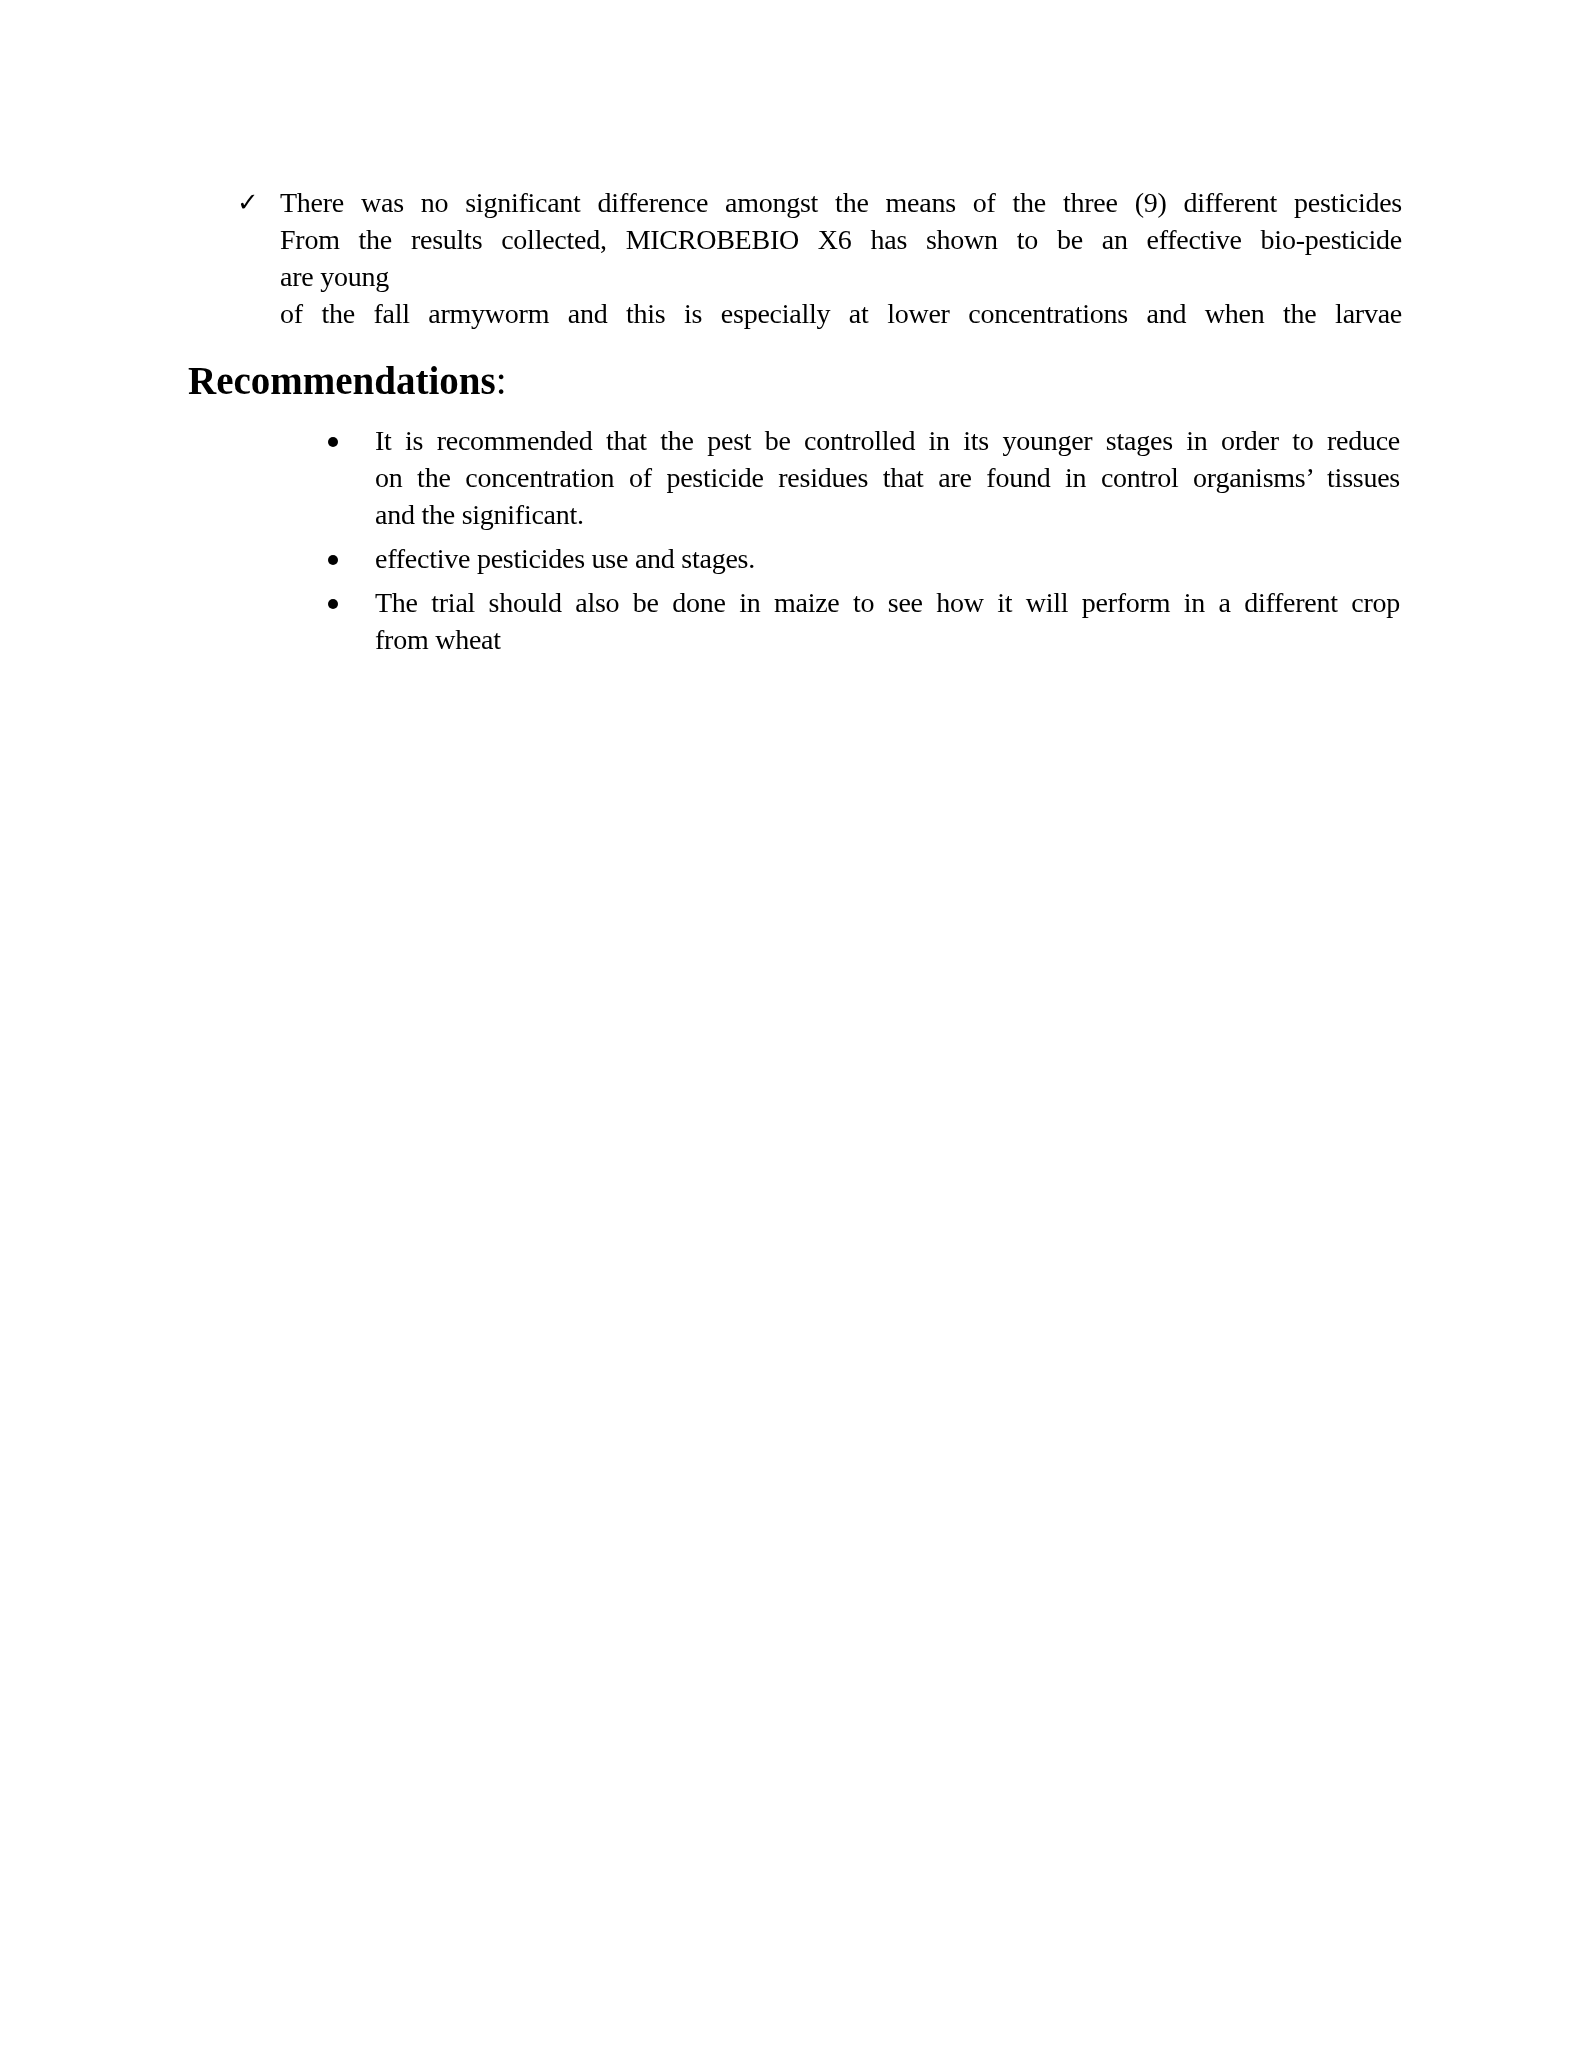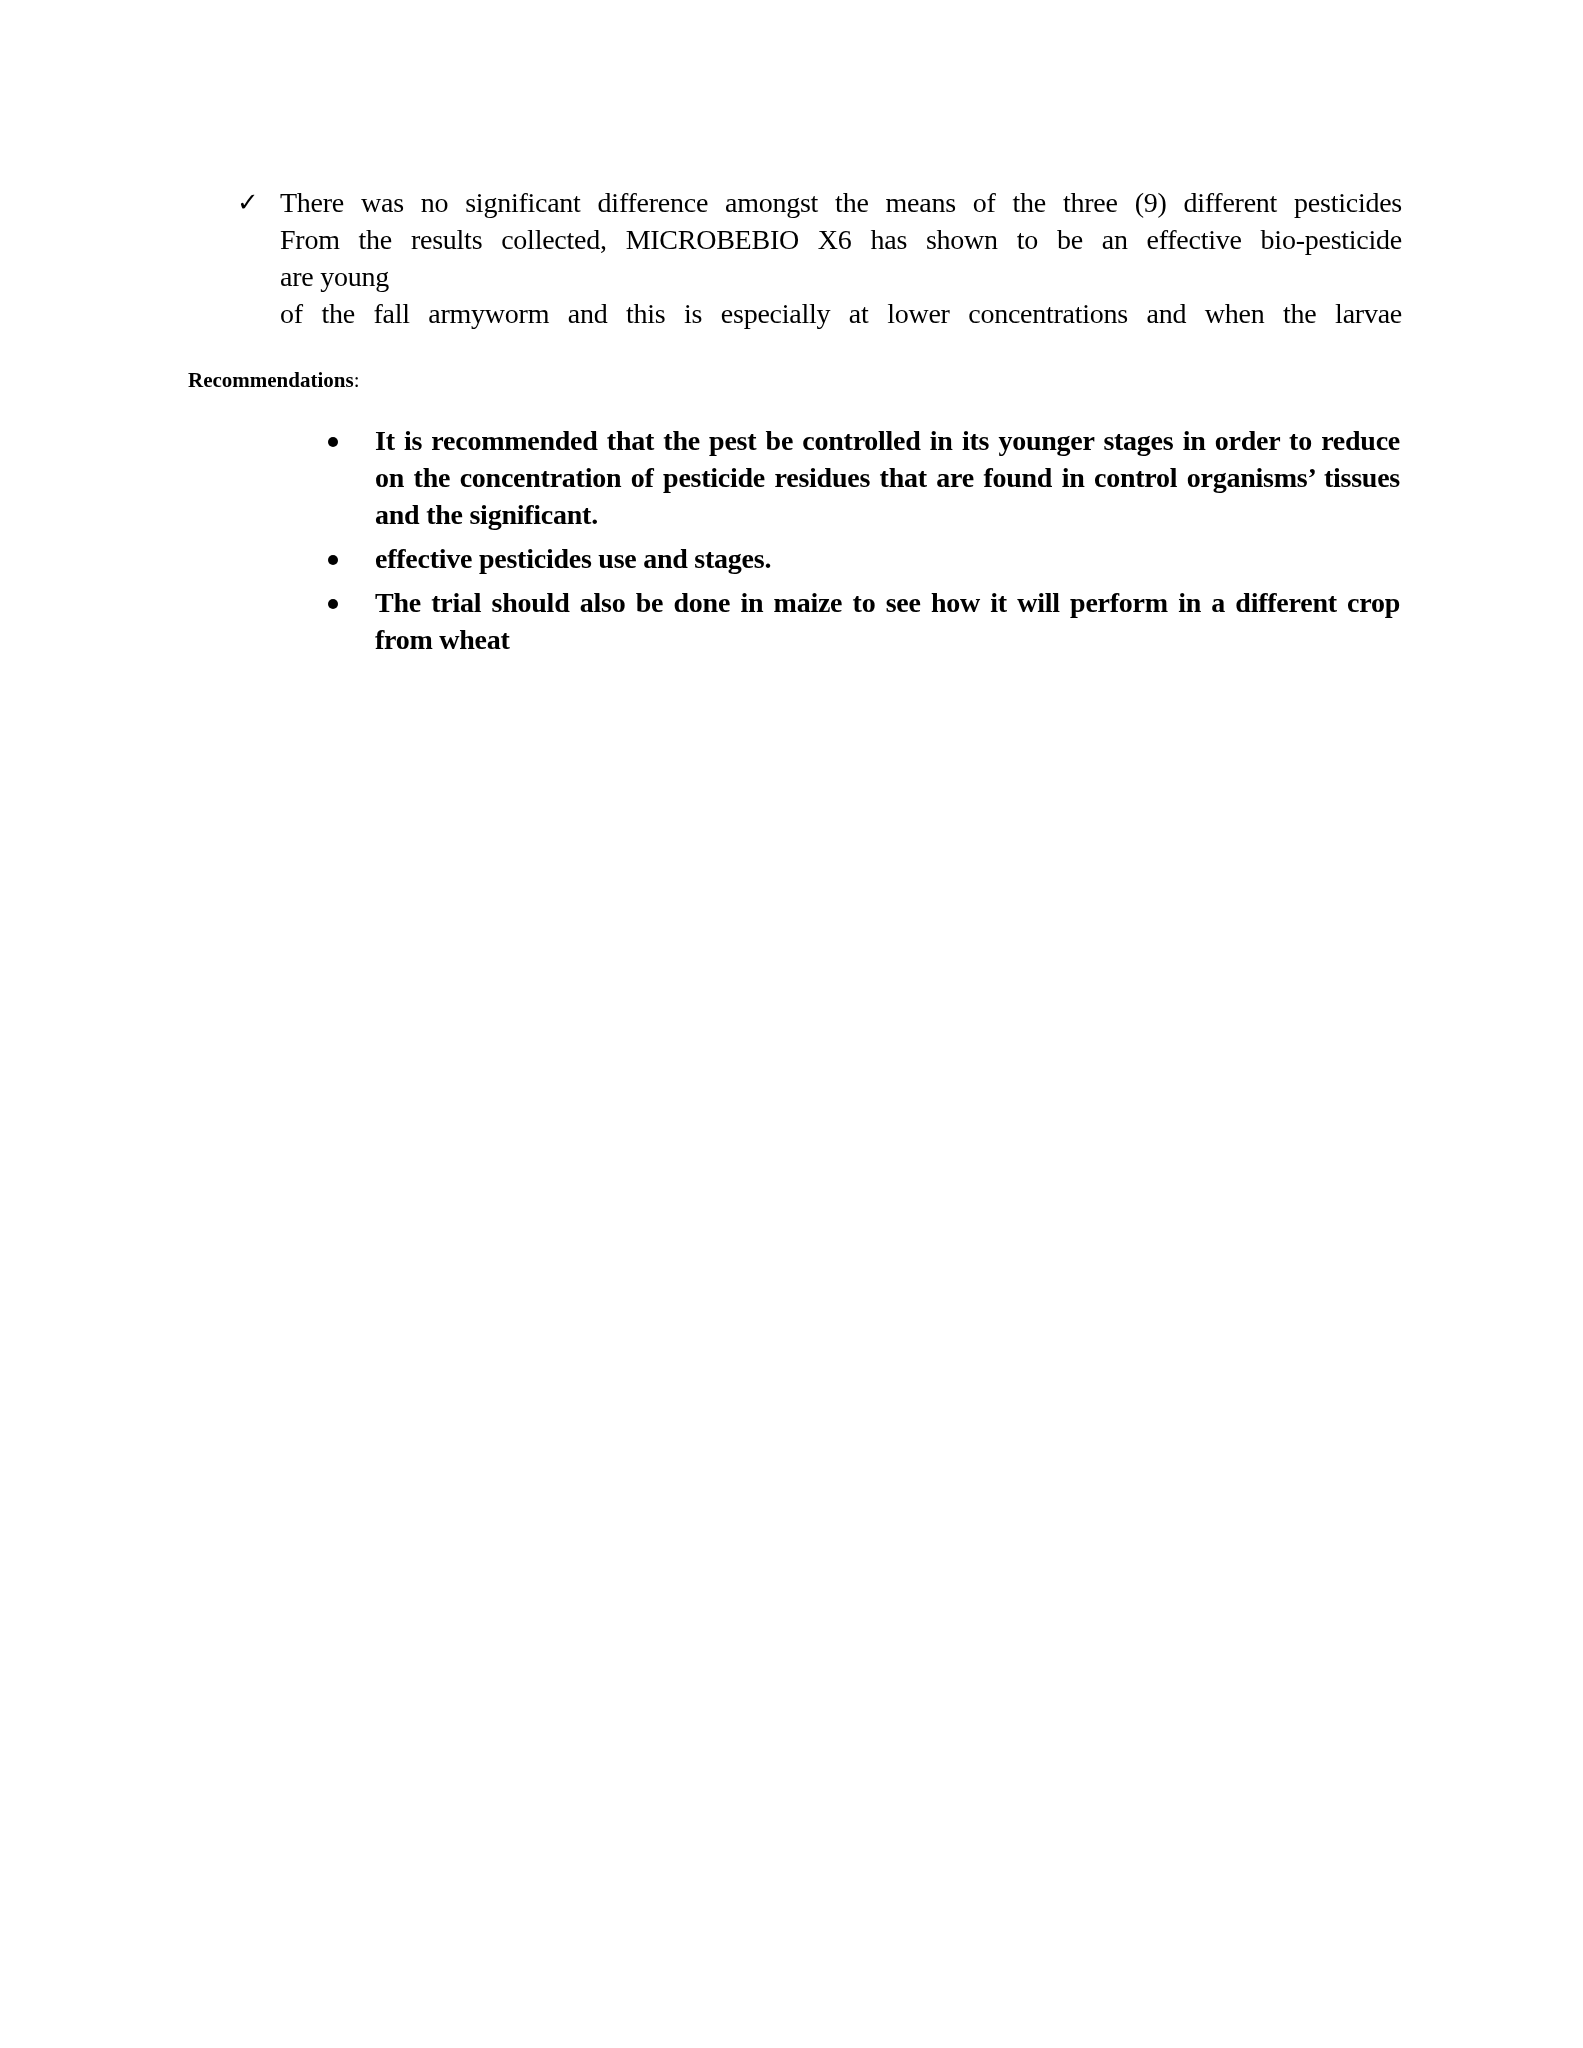--- a/index.html
+++ b/index.html
@@ -43,21 +43,21 @@
     line-height: 37px;
   }
   .check-body {
     width: 1122px;
     flex: 0 0 1122px;
   }
   
   .rec-heading {
     margin-left: 188px;
     margin-top: 30px;
-    font-size: 21px;
+    font-size: 39px;
     line-height: 37px;
   }
   .rec-heading .hword { font-weight: bold; }
   
   .rec-list {
     margin-top: 23px;
   }
   .rec-item {
     display: flex;
     margin-left: 327px;
@@ -72,21 +72,20 @@
     width: 10px;
     height: 10px;
     margin-top: 15px;
     margin-left: 1px;
     border-radius: 50%;
     background: #000000;
   }
   .rec-body {
     width: 1025px;
     flex: 0 0 1025px;
-    font-weight: bold;
   }
 </style>
 </head>
 <body>
 
 <div class="page">
 
   <div class="check-item">
     <div class="check-marker">✓</div>
     <div class="check-body">

